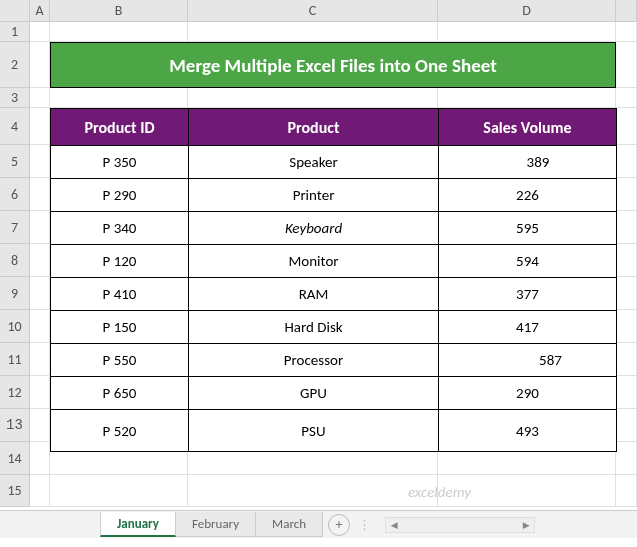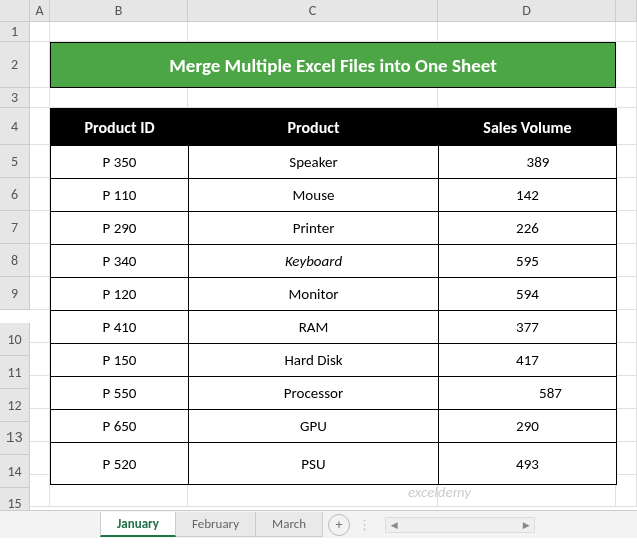--- a/index.html
+++ b/index.html
@@ -79,21 +79,21 @@
       display: flex;
       align-items: center;
       justify-content: center;
       border: 1px solid #000;
     }
     .data-table {
       position: absolute;
       border-collapse: collapse;
     }
     .data-table th {
-      background: #000000;
+      background: #701a75;
       color: #fff;
       font-weight: bold;
       font-size: 16px;
       border: 1px solid #000;
       text-align: center;
       padding: 0;
     }
     .data-table td {
       border: 1px solid #000;
       text-align: center;
@@ -188,21 +188,21 @@
       <div class="row-headers" id="row-headers">
           <div class="row-header" style="height: 20px;">1</div>
           <div class="row-header" style="height: 46px;">2</div>
           <div class="row-header" style="height: 20px;">3</div>
           <div class="row-header" style="height: 37px;">4</div>
           <div class="row-header" style="height: 33px;">5</div>
           <div class="row-header" style="height: 33px;">6</div>
           <div class="row-header" style="height: 33px;">7</div>
           <div class="row-header" style="height: 33px;">8</div>
           <div class="row-header" style="height: 33px;">9</div>
-          <div class="row-header" style="height: 33px; margin-top: 13px;">10</div>
+          <div class="row-header" style="height: 33px;">10</div>
           <div class="row-header" style="height: 33px;">11</div>
           <div class="row-header" style="height: 33px;">12</div>
           <div class="row-header" style="height: 33px; font-family: Liberation Mono, monospace;">13</div>
           <div class="row-header" style="height: 33px;">14</div>
           <div class="row-header" style="height: 32px;">15</div>
         </div>
       <div class="cells-container">
         <div class="cells-bg" id="cells-bg">
             <div class="grid-row" style="height: 20px;">
               <div class="grid-cell" style="width: 20px; height: 20px;"></div>
@@ -320,25 +320,20 @@
               <th style="width: 138px; height: 37px;"><span>Product ID</span></th>
               <th style="width: 250px; height: 37px;"><span>Product</span></th>
               <th style="width: 178px; height: 37px;"><span>Sales Volume</span></th>
             </tr>
               </thead>
             <tbody id="data-body">
                 <tr>
                   <td style="width: 138px; height: 33px;">P 350</td>
                   <td style="width: 250px; height: 33px;">Speaker</td>
                   <td style="width: 178px; height: 33px; padding-left: 21px;">389</td>
-                </tr>
-                <tr>
-                  <td style="width: 138px; height: 33px;">P 110</td>
-                  <td style="width: 250px; height: 33px;">Mouse</td>
-                  <td style="width: 178px; height: 33px;">142</td>
                 </tr>
                 <tr>
                   <td style="width: 138px; height: 33px;">P 290</td>
                   <td style="width: 250px; height: 33px; margin-top: 22px;">Printer</td>
                   <td style="width: 178px; height: 33px;">226</td>
                 </tr>
                 <tr>
                   <td style="width: 138px; height: 15px;">P 340</td>
                   <td style="width: 250px; height: 33px; font-style: italic;">Keyboard</td>
                   <td style="width: 178px; height: 33px;">595</td>

